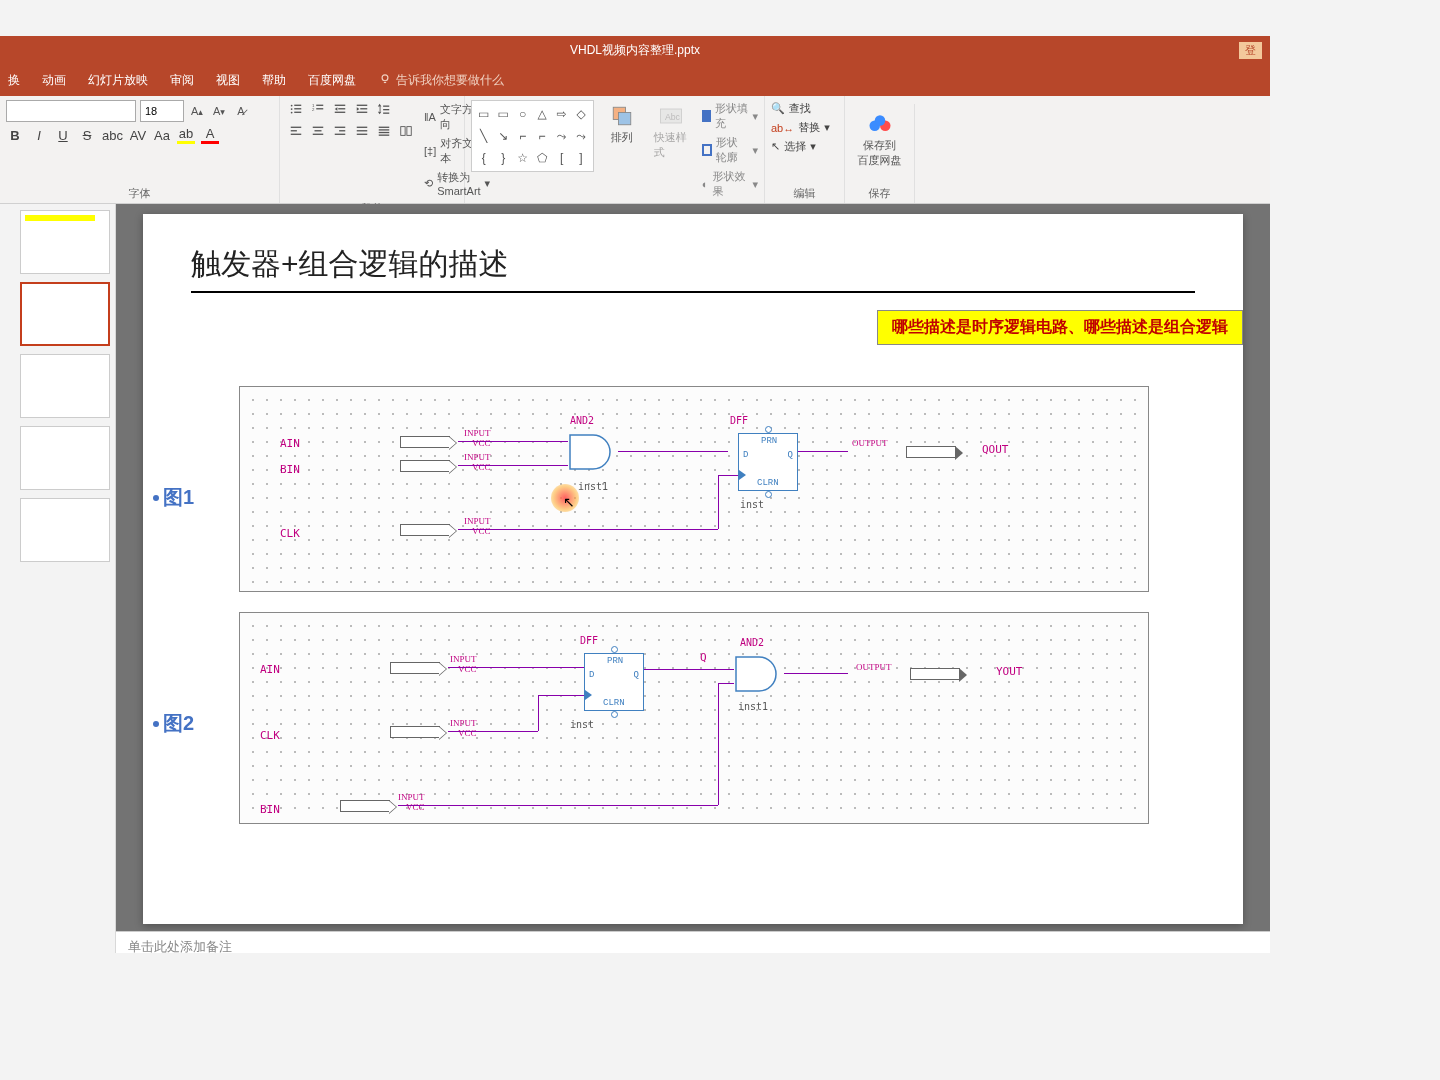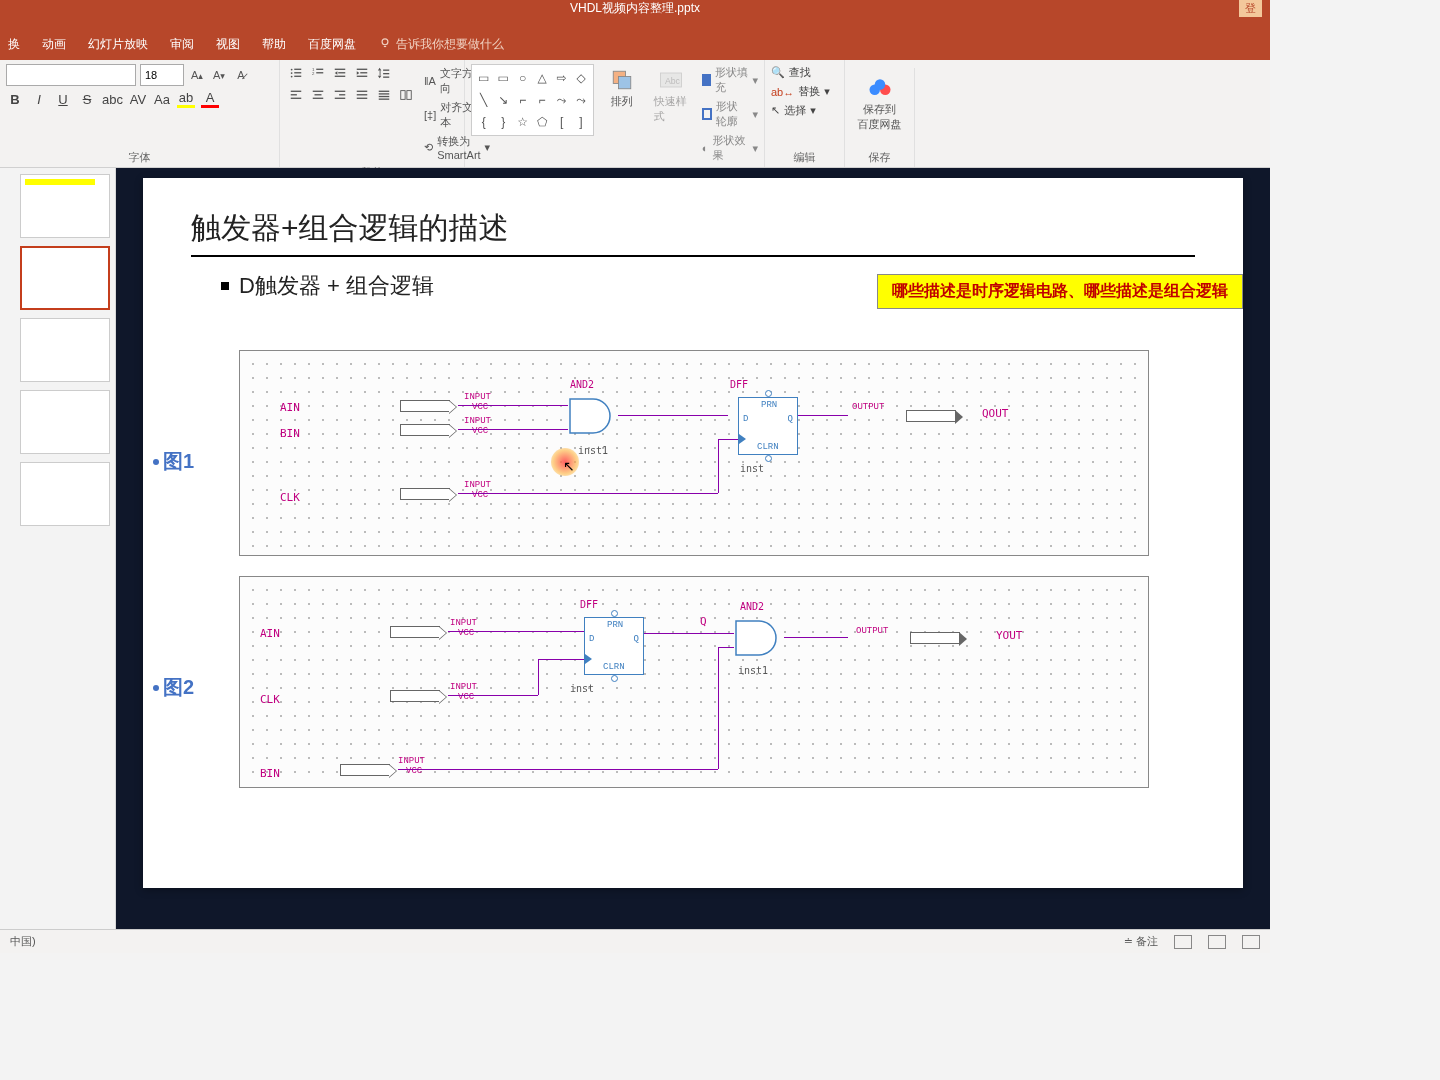--- a/index.html
+++ b/index.html
@@ -1,18 +1,18 @@
 <!DOCTYPE html>
 <html><head>
 <meta charset="utf-8">
 <style>
 * { margin: 0; padding: 0; box-sizing: border-box; font-family: "Microsoft YaHei", sans-serif; }
 body { background: #f3f3f3; width: 1270px; height: 953px; overflow: hidden; position: relative; }
 
-.titlebar { background: #b7472a; height: 28px; display: flex; justify-content: center; color: #fff; font-size: 12px; position: relative; }
+.titlebar { background: #b7472a; height: 28px; display: flex; align-items: center; justify-content: center; color: #fff; font-size: 12px; position: relative; margin-top: 36px; }
 .title-text { color: #fff; }
 .title-login { position: absolute; right: 8px; background: #f3c89b; color: #b7472a; font-size: 11px; padding: 1px 6px; }
 
 .menubar { background: #b7472a; height: 32px; display: flex; align-items: center; padding: 0 8px; gap: 22px; color: #fff; font-size: 12px; }
 .menubar .menu-item { cursor: pointer; }
 .tellme { display: flex; align-items: flex-start; gap: 4px; color: #f0d0c0; }
 .bulb { width: 14px; height: 14px; }
 
 .ribbon { background: #f3f2f1; height: 108px; display: flex; border-bottom: 1px solid #d0d0d0; }
 .ribbon-group { border-right: 1px solid #e0e0e0; display: flex; flex-direction: column; justify-content: space-between; padding: 4px 6px 2px 6px; }
@@ -54,21 +54,21 @@
 .save-group { width: 70px; margin-top: 8px; }
 
 .workspace { display: flex; height: calc(100% - 168px - 24px); }
 .slide-panel { width: 116px; background: #f3f3f3; border-right: 1px solid #d8d8d8; overflow-y: auto; padding: 6px 4px; }
 .thumb-wrap { display: flex; gap: 4px; margin-bottom: 8px; }
 .thumb-num { font-size: 10px; color: #666; width: 12px; text-align: right; padding-top: 2px; visibility: hidden; }
 .thumb { width: 90px; height: 64px; background: #fff; border: 1px solid #ccc; position: relative; }
 .thumb.selected { border: 2px solid #c43e1c; }
 .thumb-mini { position: absolute; font-size: 5px; }
 
-.editor-area { flex: 1; display: flex; flex-direction: column; background: #0f172a; }
+.editor-area { flex: 1; display: flex; flex-direction: column; background: #737373; }
 .slide-canvas-wrap { flex: 1; display: flex; justify-content: center; align-items: flex-start; overflow: auto; padding: 10px 0; }
 .slide-canvas { width: 1100px; height: 710px; background: #fff; box-shadow: 0 2px 8px rgba(0,0,0,0.3); position: relative; padding: 30px 48px; }
 
 .slide-title { font-size: 30px; color: #222; font-weight: 400; margin-bottom: 6px; }
 .title-underline { border-bottom: 2px solid #000; margin-bottom: 14px; }
 .bullet-list { margin-left: 30px; }
 .bullet-item { font-size: 22px; color: #222; margin-bottom: 6px; display: flex; align-items: center; gap: 10px; }
 .bullet-sq { width: 8px; height: 8px; background: #000; }
 
 .highlight-box { position: absolute; right: 0; top: 96px; background: #ffff00; border: 1px solid #888; padding: 6px 14px; font-size: 16px; color: #c00000; font-weight: bold; }
@@ -82,21 +82,21 @@
 .comp-label { position: absolute; font-size: 10px; color: #c00080; font-family: monospace; }
 .inst-label { position: absolute; font-size: 10px; color: #555; font-family: monospace; }
 
 .input-pin { position: absolute; height: 14px; display: flex; align-items: center; }
 .input-pin .pin-body { width: 50px; height: 12px; background: #fff; border: 1px solid #666; position: relative; }
 .input-pin .pin-body::after { content: ''; position: absolute; right: -8px; top: -1px; width: 0; height: 0; border-top: 7px solid transparent; border-bottom: 7px solid transparent; border-left: 8px solid #666; }
 .input-pin .pin-body::before { content: ''; position: absolute; right: -7px; top: 0; width: 0; height: 0; border-top: 6px solid transparent; border-bottom: 6px solid transparent; border-left: 7px solid #fff; z-index: 1; }
 .output-pin { position: absolute; height: 14px; display: flex; align-items: center; }
 .output-pin .pin-body { width: 50px; height: 12px; background: #fff; border: 1px solid #666; position: relative; }
 .output-pin .pin-body::after { content: ''; position: absolute; right: -8px; top: -1px; width: 0; height: 0; border-top: 7px solid transparent; border-bottom: 7px solid transparent; border-left: 8px solid #666; }
-.io-text { position: absolute; font-size: 9px; color: #c00080; font-family: Liberation Mono, monospace; line-height: 9px; }
+.io-text { position: absolute; font-size: 9px; color: #c00080; font-family: Liberation Serif, serif; line-height: 9px; }
 
 .and-gate { position: absolute; width: 50px; height: 38px; }
 .and-gate svg { width: 100%; height: 100%; }
 
 .dff-box { position: absolute; width: 60px; height: 58px; border: 1.5px solid #4080c0; background: #fff; }
 .dff-label { position: absolute; font-size: 9px; color: #4080c0; font-family: Liberation Mono, monospace; }
 .dff-bubble { position: absolute; width: 7px; height: 7px; border: 1px solid #4080c0; border-radius: 50%; background: #fff; }
 .dff-clk-tri { position: absolute; width: 0; height: 0; border-top: 5px solid transparent; border-bottom: 5px solid transparent; border-left: 7px solid #4080c0; }
 
 .wire { position: absolute; background: #8800aa; }
@@ -396,24 +396,20 @@
         <div class="thumb"></div>
       </div>
   </div>
 
   <div class="editor-area">
     <div class="slide-canvas-wrap">
       <div class="slide-canvas">
         <div class="slide-title">触发器+组合逻辑的描述</div>
         <div class="title-underline"></div>
         <div class="bullet-list">
-          <div class="bullet-item">
-              <span class="bullet-sq"></span>
-              <span>D触发器 + 组合逻辑</span>
-            </div>
         </div>
         <div class="highlight-box">哪些描述是时序逻辑电路、哪些描述是组合逻辑</div>
 
         <div class="diagram-label" style="left:10px;top:270px">
             <span class="dot"></span>
             <span>图1</span>
           </div>
 
         <div class="diagram-box" style="left:96px;top:172px;width:910px;height:206px">
           <div class="dotgrid"></div>
@@ -535,20 +531,23 @@
           <div class="output-pin" style="left:670px;top:54px">
               <div class="pin-body"></div>
             </div>
           <div class="sig-label" style="left:756px;top:52px">YOUT</div>
         </div>
 
         <div class="click-marker" style="left:408px;top:270px"></div>
         <div class="cursor-arrow" style="left:420px;top:280px">↖</div>
       </div>
     </div>
+    <div class="notes-area">
+      <span>单击此处添加备注</span>
+    </div>
   </div>
 </div>
 
 <div class="statusbar">
   <span>中国)</span>
   <div class="status-right">
     <span>≐ <span>备注</span></span>
     <span class="view-btn"></span>
     <span class="view-btn"></span>
     <span class="view-btn"></span>

